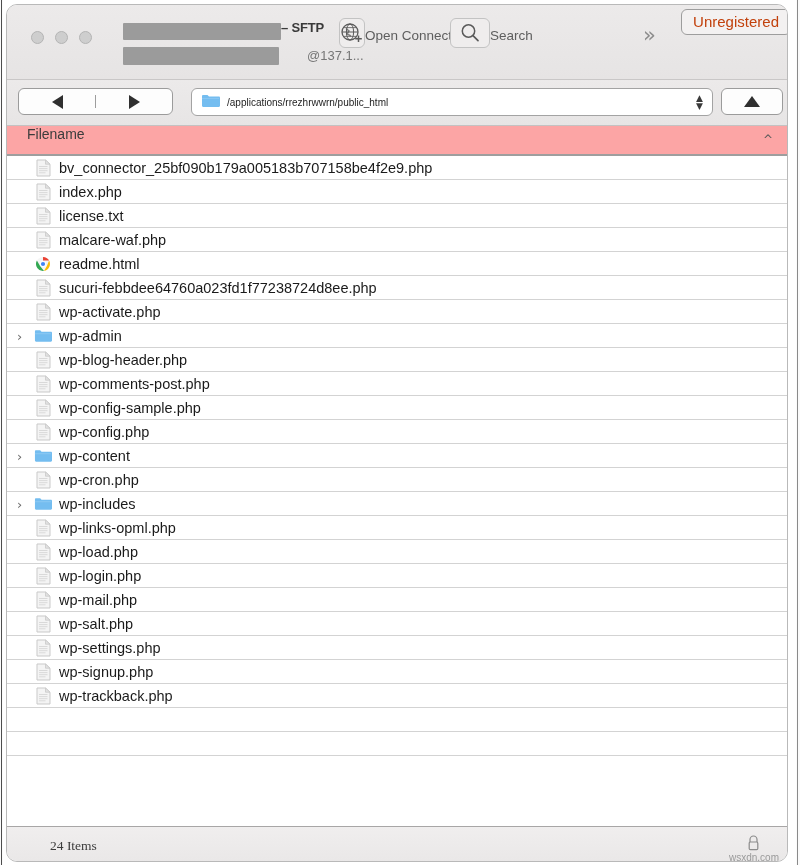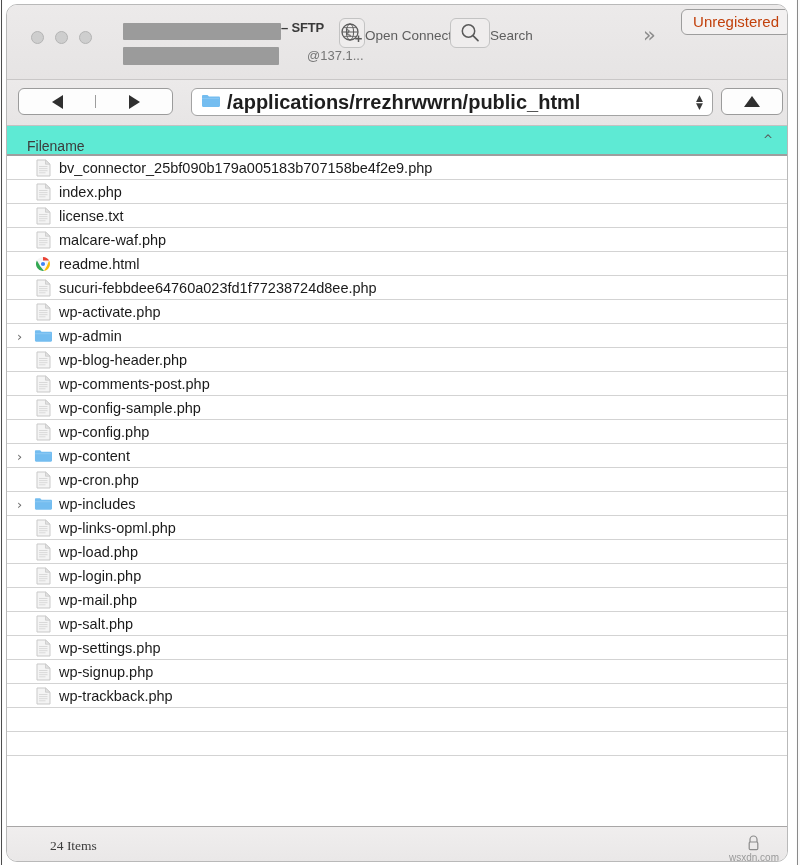--- a/index.html
+++ b/index.html
@@ -151,23 +151,22 @@
     background: #ffffff;
     border: 1px solid #a3a3a3;
     border-radius: 6px;
     display: flex; align-items: center;
     box-sizing: border-box;
   }
   .folder-mini {
     margin-left: 9px; margin-right: 7px; flex: none;
   }
   .path-text {
-    font-size: 20px; color: #1e1e1e; white-space: nowrap;
+    font-size: 10px; color: #1e1e1e; white-space: nowrap;
     font-family: "Liberation Sans", sans-serif;
-    font-weight: bold;
   }
   .stepper {
     position: absolute; right: 9px; top: 50%; transform: translateY(-50%);
     display: flex; flex-direction: column; align-items: center; justify-content: center;
     height: 20px; color: #3a3a3a;
   }
   .stepper span { font-size: 9px; line-height: 8px; font-family: "DejaVu Sans", sans-serif; }
 
   .upbtn {
     position: absolute; left: 714px; top: 8px;
@@ -175,23 +174,23 @@
     background: #fdfdfd; border: 1px solid #9b9b9b; border-radius: 6px;
     display: flex; align-items: center; justify-content: center;
     box-sizing: border-box;
   }
   .tri.up { border-left: 8px solid transparent; border-right: 8px solid transparent; border-bottom: 11px solid #2f2f2f; }
 
   
   .colhead {
     position: relative;
     height: 28px;
-    background: #5eead4;
+    background: #fca5a5;
     border-bottom: 2px solid #9e9e9e;
-    display: flex; align-items: flex-end;
+    display: flex; align-items: flex-start;
   }
   .colhead .label {
     margin-left: 20px; font-size: 14px; color: #3c3c3c;
   }
   .sort-caret {
     position: absolute; right: 14px; top: 8px;
     font-size: 12px; color: #595959; line-height: 1;
     font-family: "DejaVu Sans", sans-serif;
   }
 

